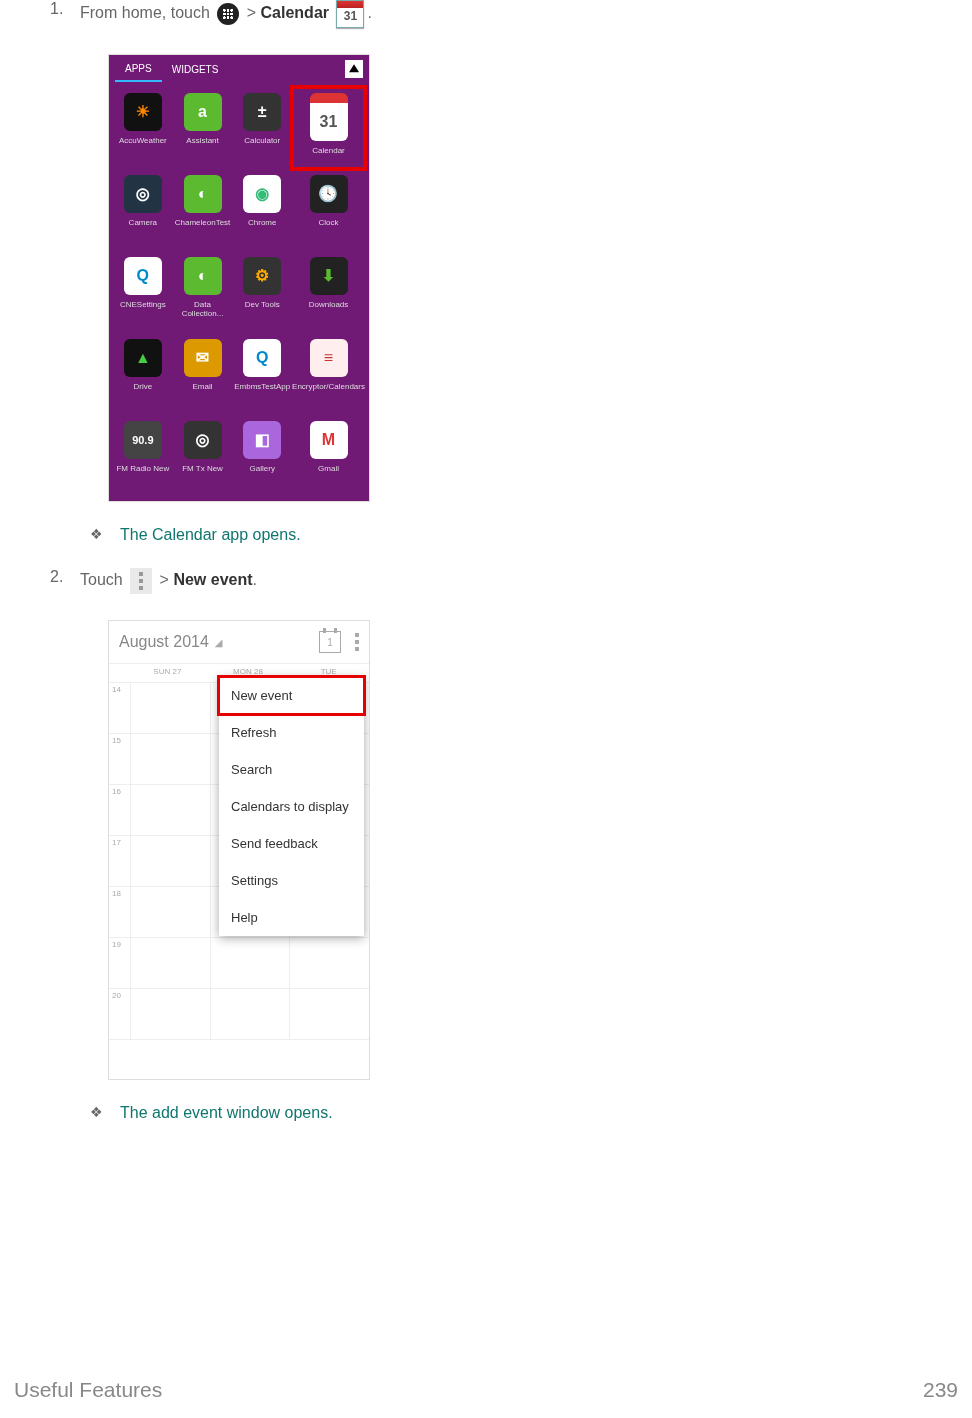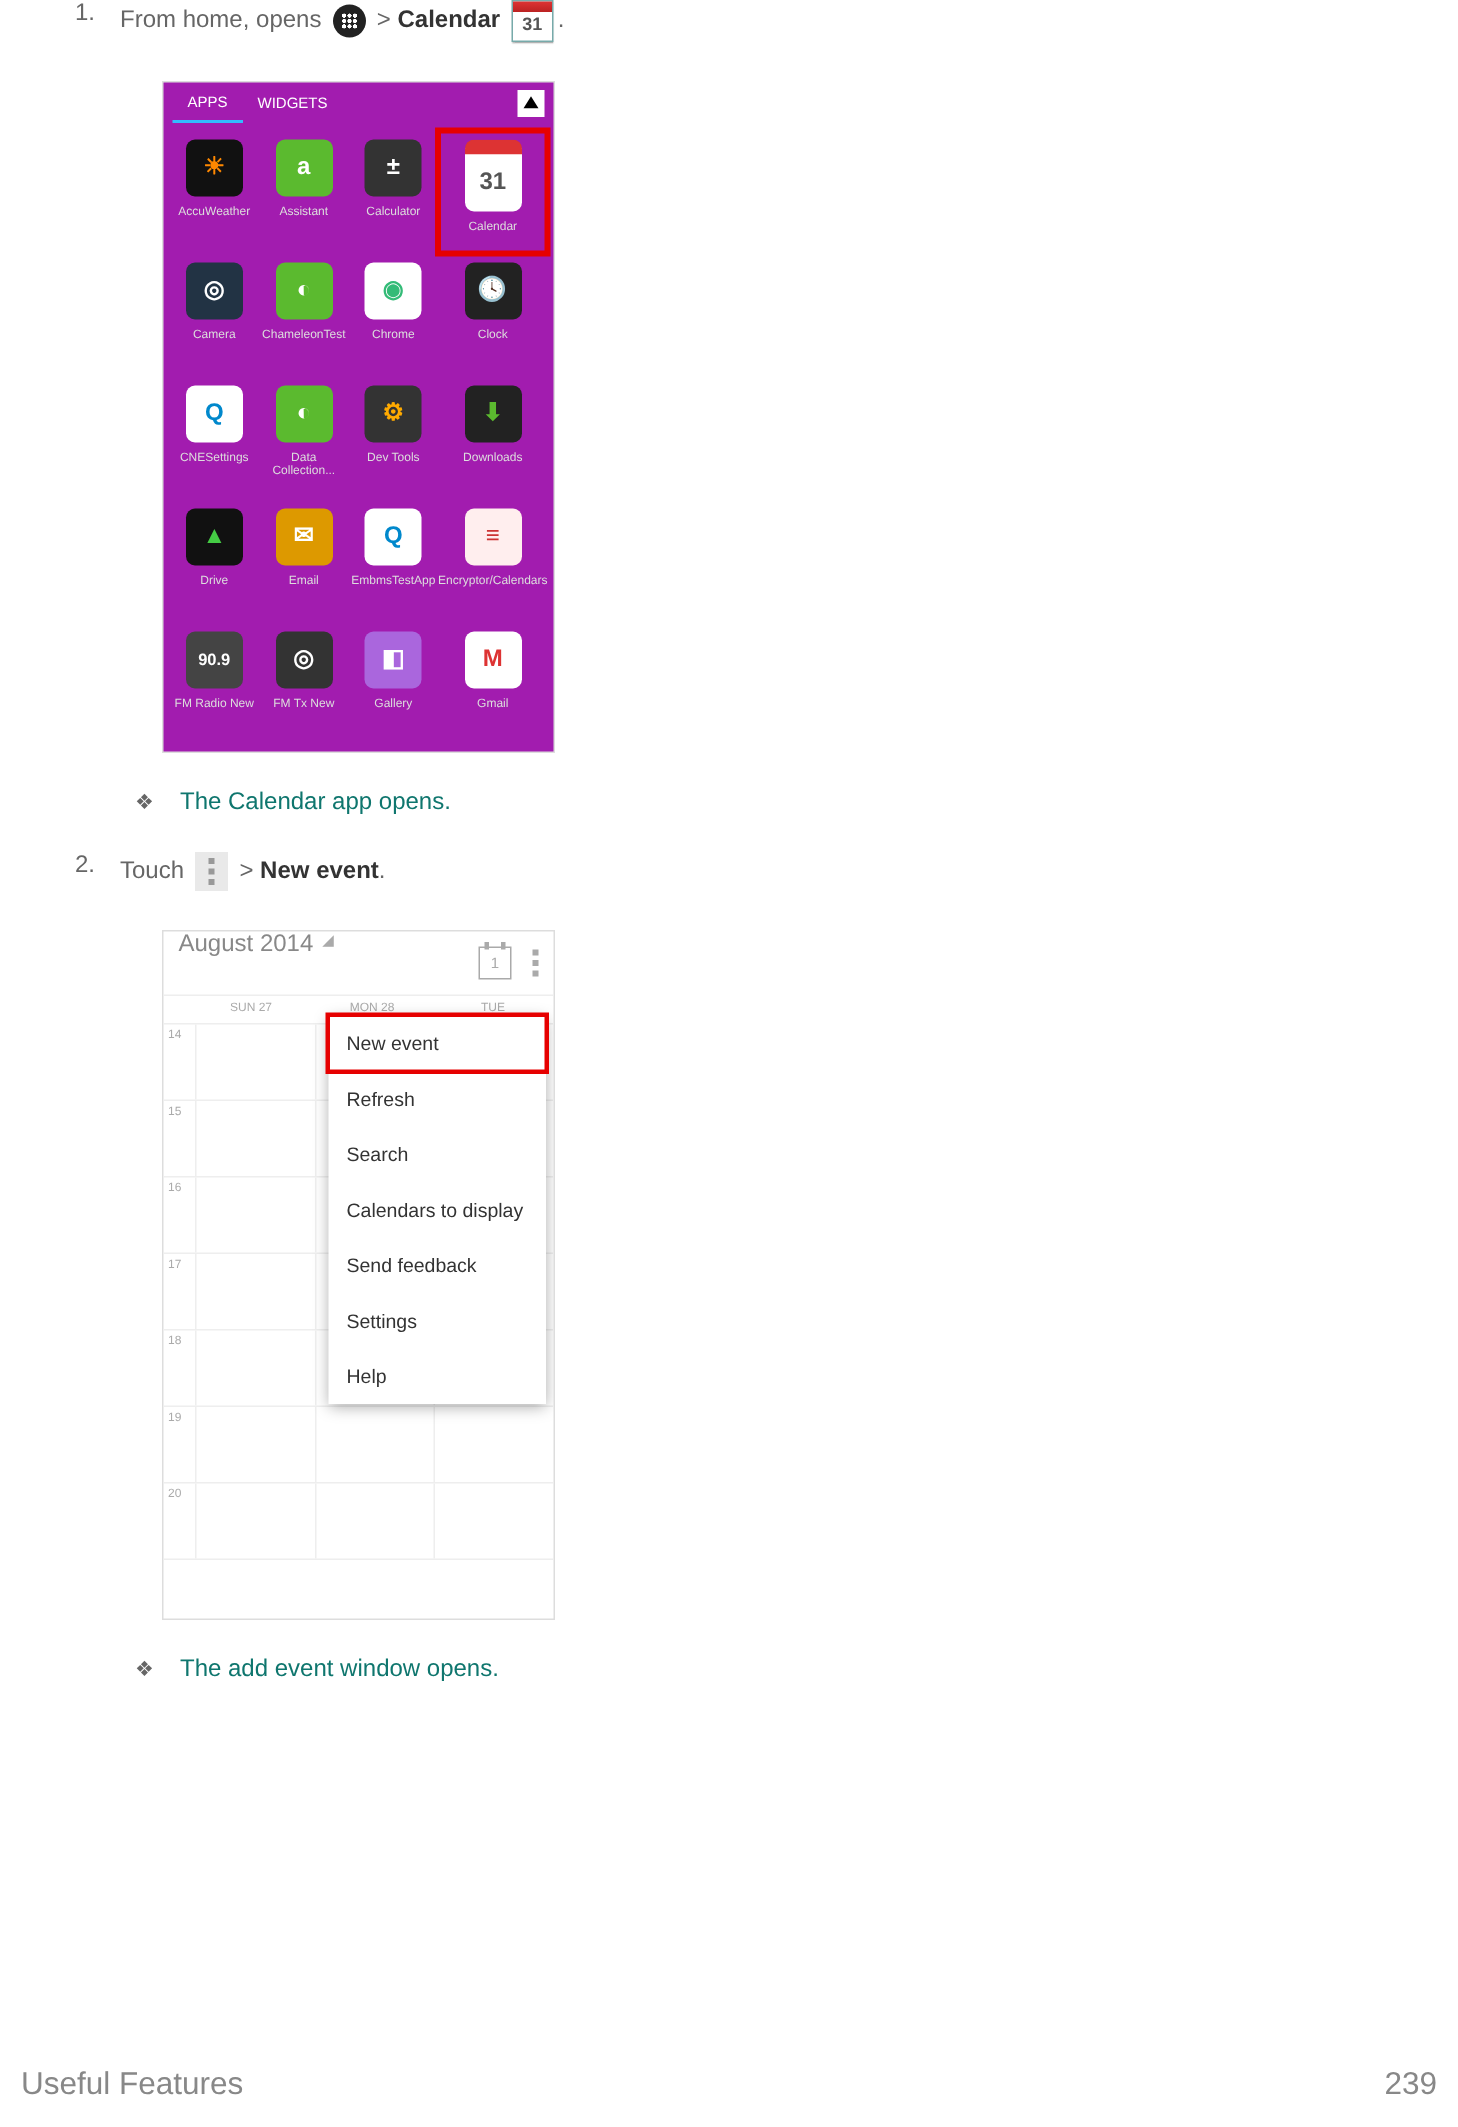--- a/index.html
+++ b/index.html
@@ -111,21 +111,21 @@
   .sub-body {
     flex: 1;
     color: #0f766e;
   }
 
   
   .shot {
     width: 262px;
     margin-left: 78px;
     border: 1px solid #ddd;
-    background: #a21caf;
+    background: #701a75;
     box-sizing: border-box;
     margin-top: 26px;
     margin-bottom: 12px;
   }
 
   
   .drawer {
     height: 448px;
     color: #fff;
     font-size: 9px;
@@ -194,20 +194,21 @@
   .calshot {
     height: 460px;
     background: #fff;
     color: #333;
     position: relative;
     overflow: hidden;
   }
   .calhead {
     height: 42px;
     display: flex;
+    align-items: center;
     padding: 0 10px;
     border-bottom: 1px solid #eee;
     color: #888;
     font-size: 16px;
   }
   .calhead .sp { margin-left:auto; display:flex; gap:14px; align-items:center;}
   .today-icn {
     width:20px;height:20px;border:1.5px solid #aaa;position:relative;font-size:10px;
     display:flex;align-items:center;justify-content:center;color:#aaa;
   }
@@ -248,21 +249,21 @@
   }
 </style>
 </head>
 <body>
 
 <div class="page">
 
   <div class="ol-row">
     <div class="ol-number">1.</div>
     <div class="ol-body">
-      <span>From home, opens</span>
+      <span>From home, touch</span>
       <span class="inline-icon apps-icon"></span>
       <span>&gt;</span>
       <b>Calendar</b>
       <span class="inline-icon cal31-icon">31</span><span>.</span>
     </div>
   </div>
 
   <div class="shot drawer">
     <div class="drawer-top">
       <div class="tab active">APPS</div>

